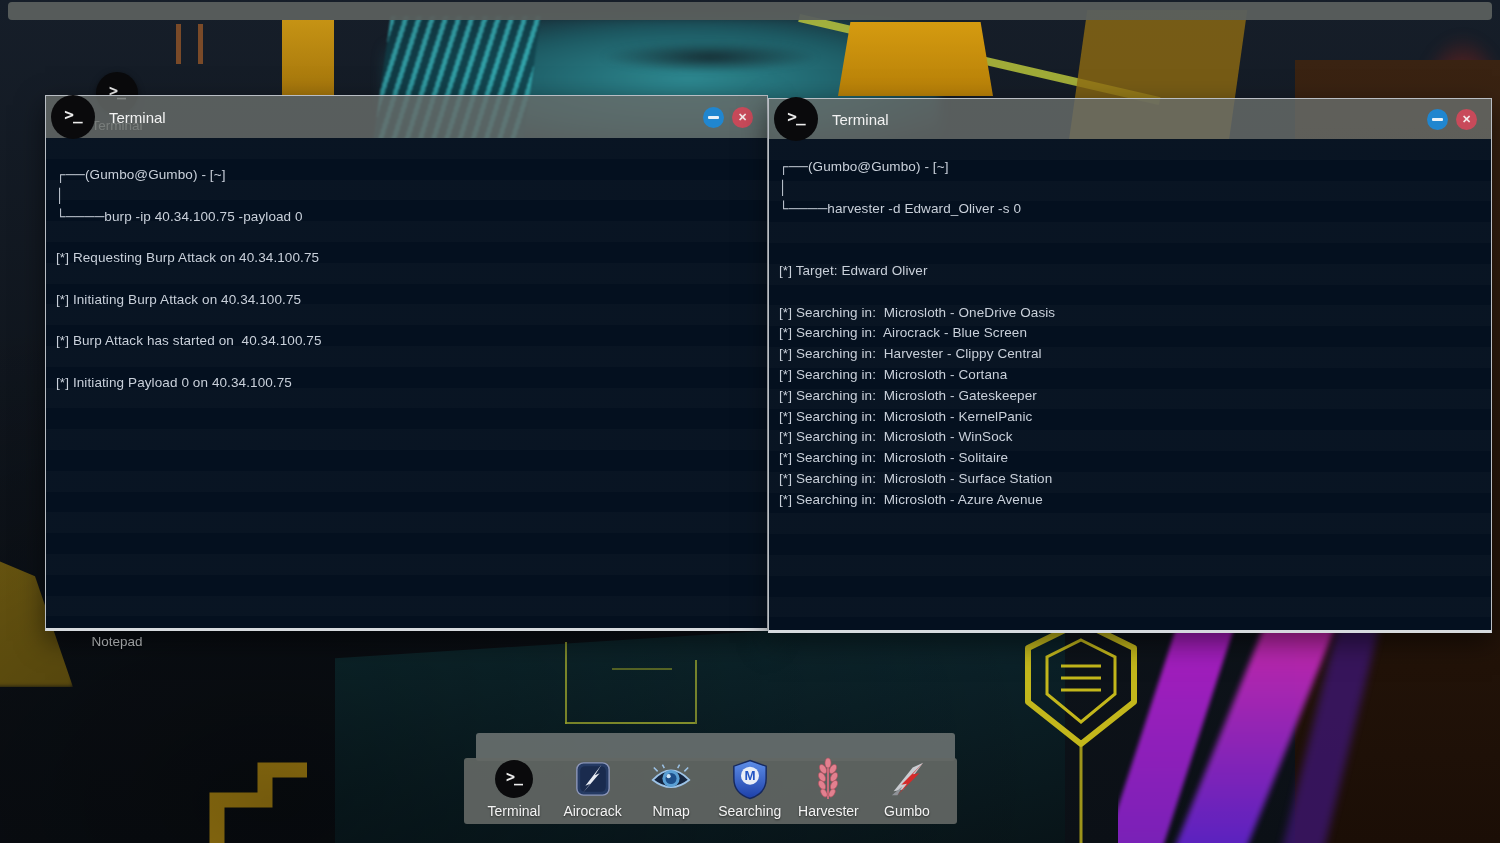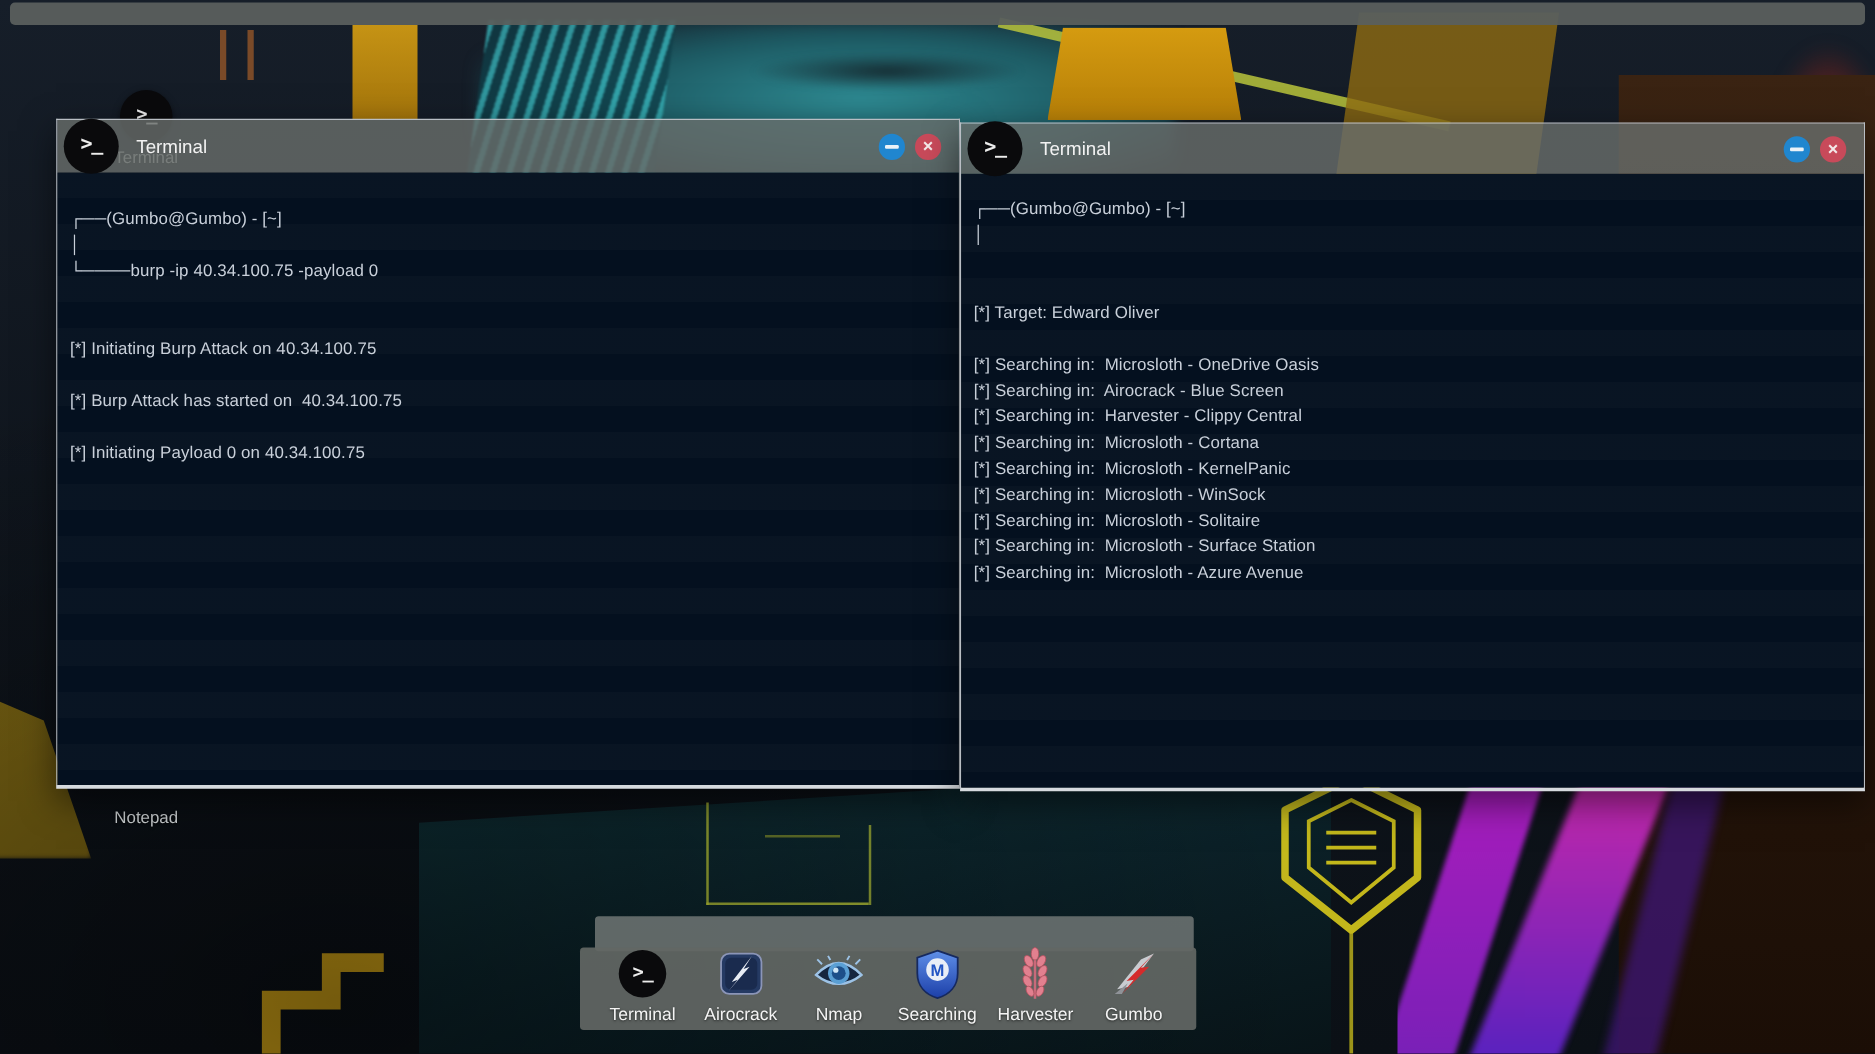--- a/index.html
+++ b/index.html
@@ -59,21 +59,21 @@
   .desktop-icon { position:absolute; z-index:1; text-align:center; }
   .di-circle { width:42px; height:42px; border-radius:50%; background:#0a0a0c; margin:0 auto;
                display:flex; align-items:center; justify-content:center;
                box-shadow:0 2px 6px rgba(0,0,0,.5); }
   .prompt-glyph { color:#ececec; font-family:"DejaVu Sans Mono", monospace; font-weight:bold;
                   font-size:15px; letter-spacing:-1px; line-height:1; padding-bottom:4px; }
   .di-label { margin-top:4px; font-size:13.5px; color:#c3c7c9; text-shadow:0 1px 2px rgba(0,0,0,.7); }
   .icon-terminal { left:72px; top:72px; width:90px; }
   .icon-notepad  { left:72px; top:580px; width:90px; }
   .icon-notepad .di-rect { width:40px; height:46px; margin:0 auto; background:#d8dde2; border-radius:3px; }
-  .icon-notepad .di-label { margin-top:20px; }
+  .icon-notepad .di-label { margin-top:8px; }
 
   
   .window { position:absolute; z-index:3; border:1px solid #b9bec4; border-bottom:3px solid #d6dade;
             box-shadow:0 10px 26px rgba(0,0,0,.5); display:flex; flex-direction:column; }
   .win-left  { left:45px;  top:95px; width:723px; height:536px; }
   .win-right { left:768px; top:98px; width:724px; height:535px; }
   .titlebar { position:relative; height:42px; flex:0 0 42px; background:rgba(104,109,106,.82);
               display:flex; align-items:center; }
   .win-right .titlebar { height:40px; flex-basis:40px; }
   .tb-icon { width:44px; height:44px; border-radius:50%; background:#0a0a0c; margin-left:5px;
@@ -174,20 +174,21 @@
           </div>
         <div class="btn-close">✕</div>
       </div>
     </div>
     <div class="term-body">
 
     <div class="term-line">┌──(Gumbo@Gumbo) - [~]</div>
         <div class="term-line">│</div>
         <div class="term-line">└────burp -ip 40.34.100.75 -payload 0</div>
         <div class="term-line"></div>
+        <div class="term-line">[*] Requesting Burp Attack on 40.34.100.75</div>
         <div class="term-line"></div>
         <div class="term-line">[*] Initiating Burp Attack on 40.34.100.75</div>
         <div class="term-line"></div>
         <div class="term-line">[*] Burp Attack has started on  40.34.100.75</div>
         <div class="term-line"></div>
         <div class="term-line">[*] Initiating Payload 0 on 40.34.100.75</div>
       </div>
   </div>
 
   <div class="window win-right">
@@ -200,28 +201,30 @@
         <div class="btn-min">
             <span></span>
           </div>
         <div class="btn-close">✕</div>
       </div>
     </div>
     <div class="term-body">
 
     <div class="term-line">┌──(Gumbo@Gumbo) - [~]</div>
         <div class="term-line">│</div>
+        <div class="term-line">└────harvester -d Edward_Oliver -s 0</div>
         <div class="term-line"></div>
         <div class="term-line"></div>
         <div class="term-line">[*] Target: Edward Oliver</div>
         <div class="term-line"></div>
         <div class="term-line">[*] Searching in:  Microsloth - OneDrive Oasis</div>
         <div class="term-line">[*] Searching in:  Airocrack - Blue Screen</div>
         <div class="term-line">[*] Searching in:  Harvester - Clippy Central</div>
         <div class="term-line">[*] Searching in:  Microsloth - Cortana</div>
+        <div class="term-line">[*] Searching in:  Microsloth - Gateskeeper</div>
         <div class="term-line">[*] Searching in:  Microsloth - KernelPanic</div>
         <div class="term-line">[*] Searching in:  Microsloth - WinSock</div>
         <div class="term-line">[*] Searching in:  Microsloth - Solitaire</div>
         <div class="term-line">[*] Searching in:  Microsloth - Surface Station</div>
         <div class="term-line">[*] Searching in:  Microsloth - Azure Avenue</div>
       </div>
   </div>
 
   <div class="dock-wrap">
     <div class="dock-strip"></div>

